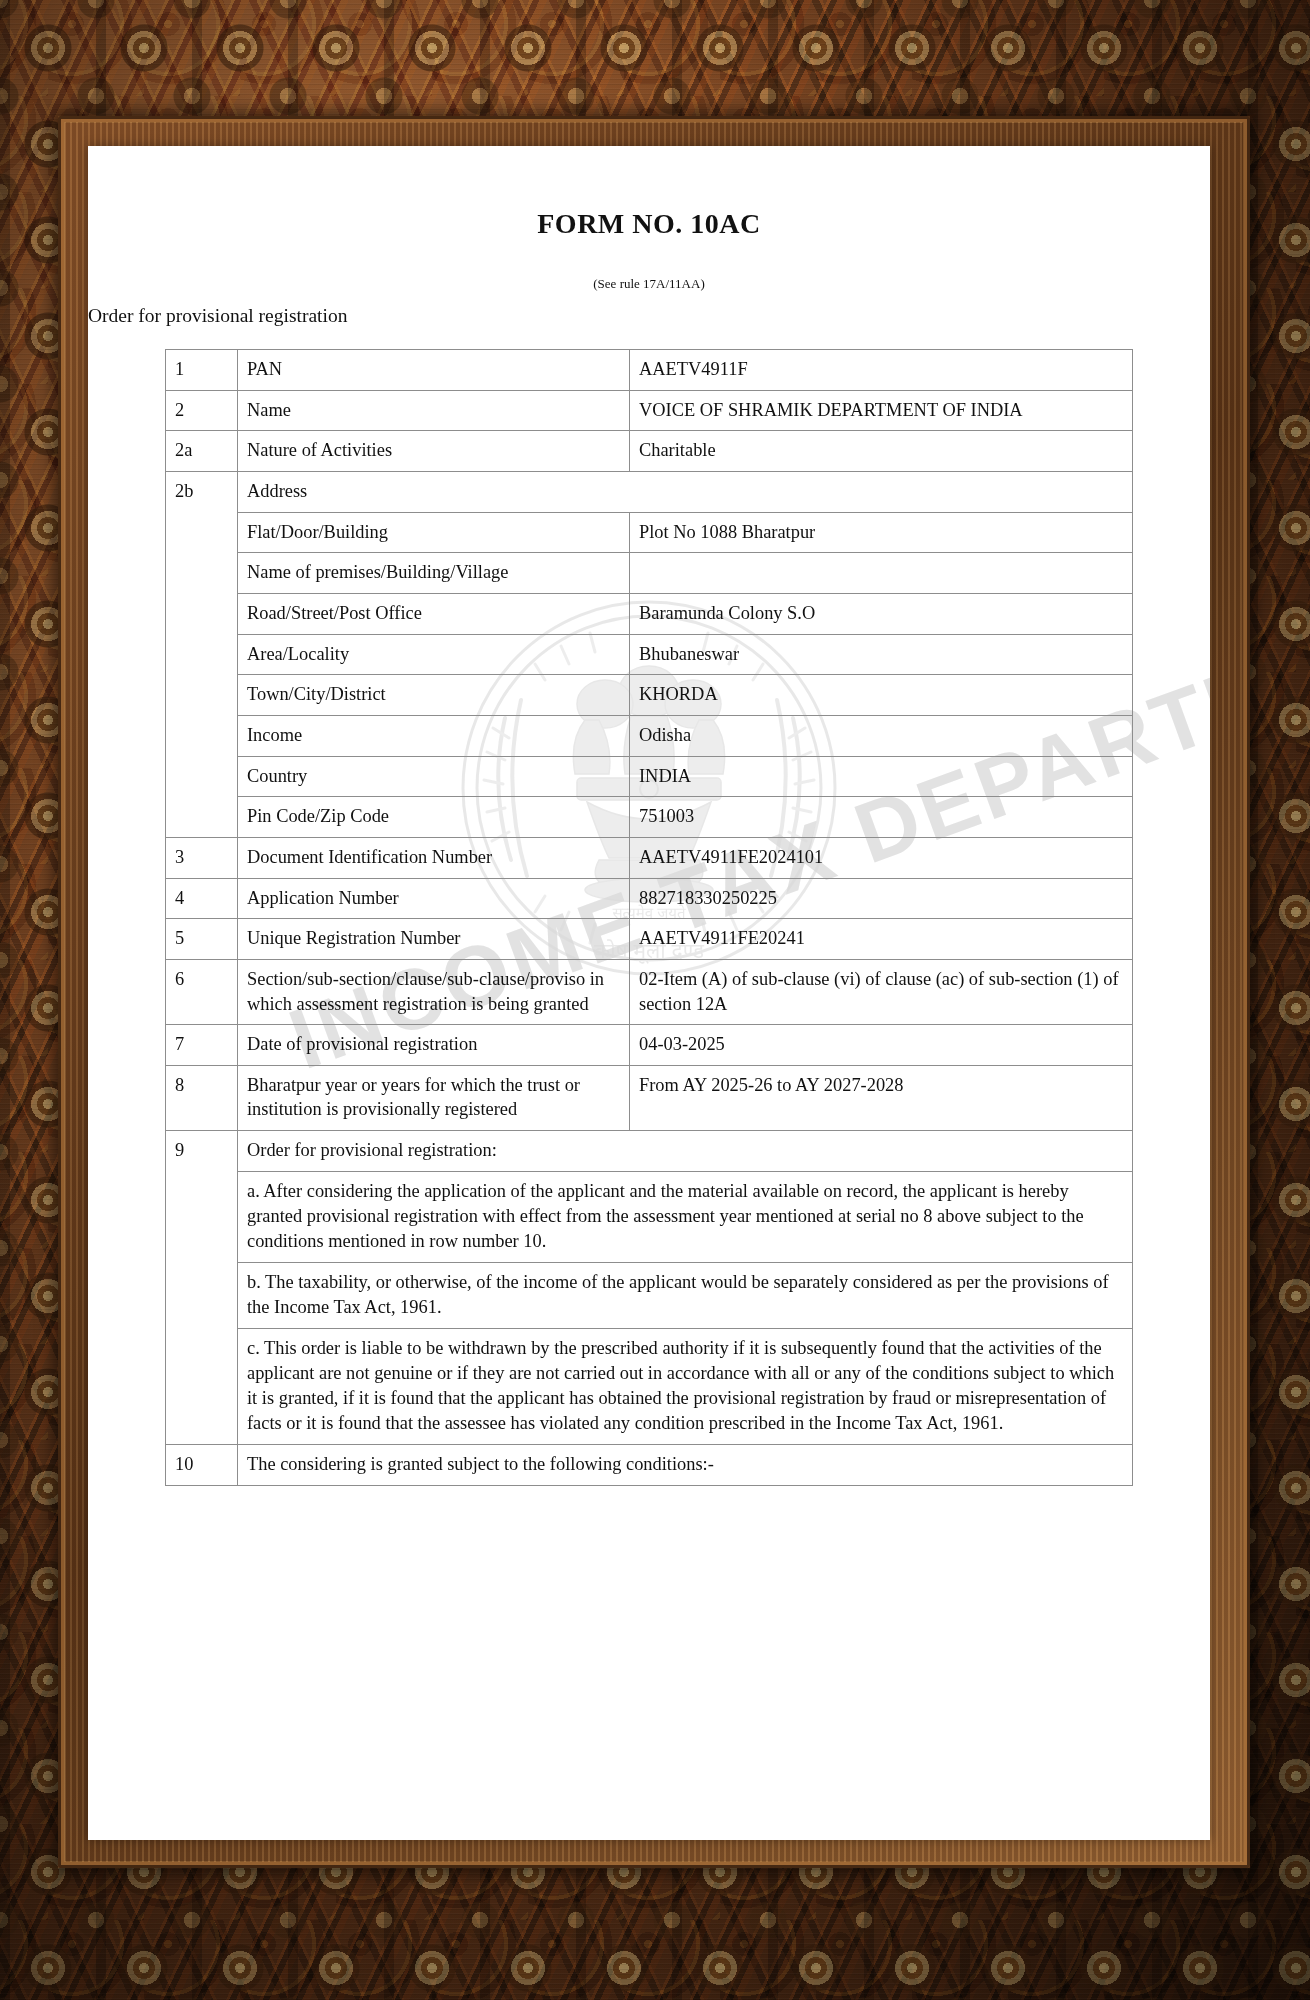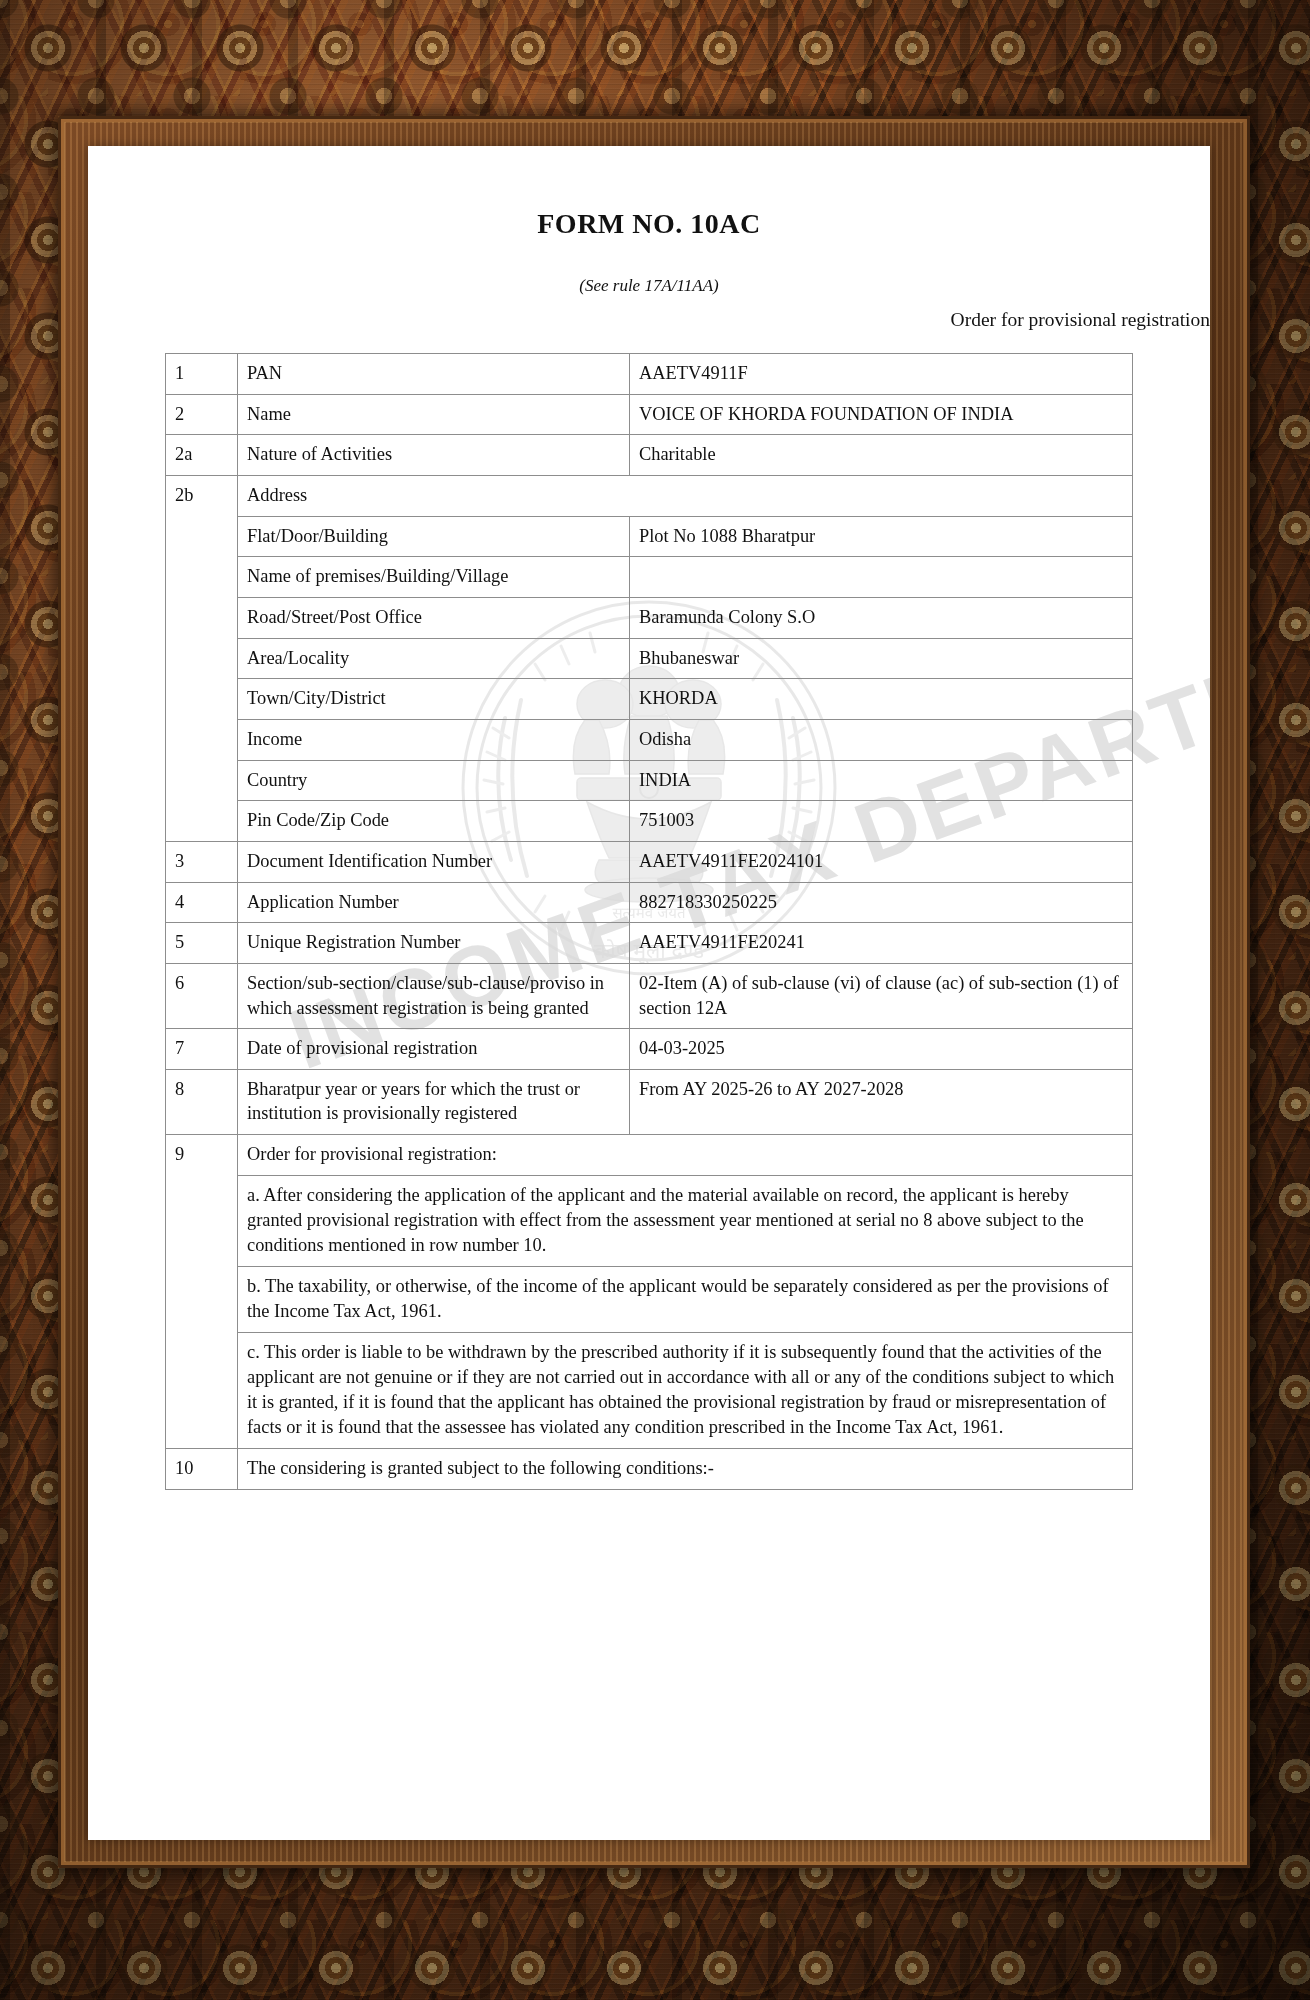--- a/index.html
+++ b/index.html
@@ -104,22 +104,22 @@
     font-family:"Liberation Sans", sans-serif;
     font-weight:700;font-size:86px;letter-spacing:4px;
     color:#d9d9d9;opacity:.75;white-space:nowrap;
   }
 
   
   .doc-title{
     text-align:center;font-weight:700;font-size:28px;
     letter-spacing:.5px;color:#111;margin:62px 0 0 0;
   }
-  .doc-sub1{text-align:center;font-size:17px;color:#111;margin-top:36px;font-style:italic;}
-  .doc-sub2{text-align:right;font-size:19.5px;color:#111;margin-top:13px;}
+  .doc-sub1{text-align:center;font-size:13px;color:#111;margin-top:36px;}
+  .doc-sub2{text-align:left;font-size:19.5px;color:#111;margin-top:13px;}
 
   
   .tbl-holder{position:relative;margin:22px auto 0 auto;width:968px;}
   table.form{
     border-collapse:collapse;width:968px;
     font-size:18.4px;color:#111;line-height:1.34;
     table-layout:fixed;
   }
   table.form td{
     border:1px solid #8d8d8d;
@@ -210,21 +210,21 @@
 
         <tr>
           <td class="sl">1</td>
           <td>PAN</td>
           <td>AAETV4911F</td>
         </tr>
 
         <tr>
           <td class="sl tall">2</td>
           <td class="tall">Name</td>
-          <td class="tall">VOICE OF KHORDA FOUNDATION OF INDIA</td>
+          <td class="tall">VOICE OF SHRAMIK DEPARTMENT OF INDIA</td>
         </tr>
 
         <tr>
           <td class="sl">2a</td>
           <td>Nature of Activities</td>
           <td>Charitable</td>
         </tr>
 
         <tr>
           <td class="sl" rowspan="9">2b</td>

